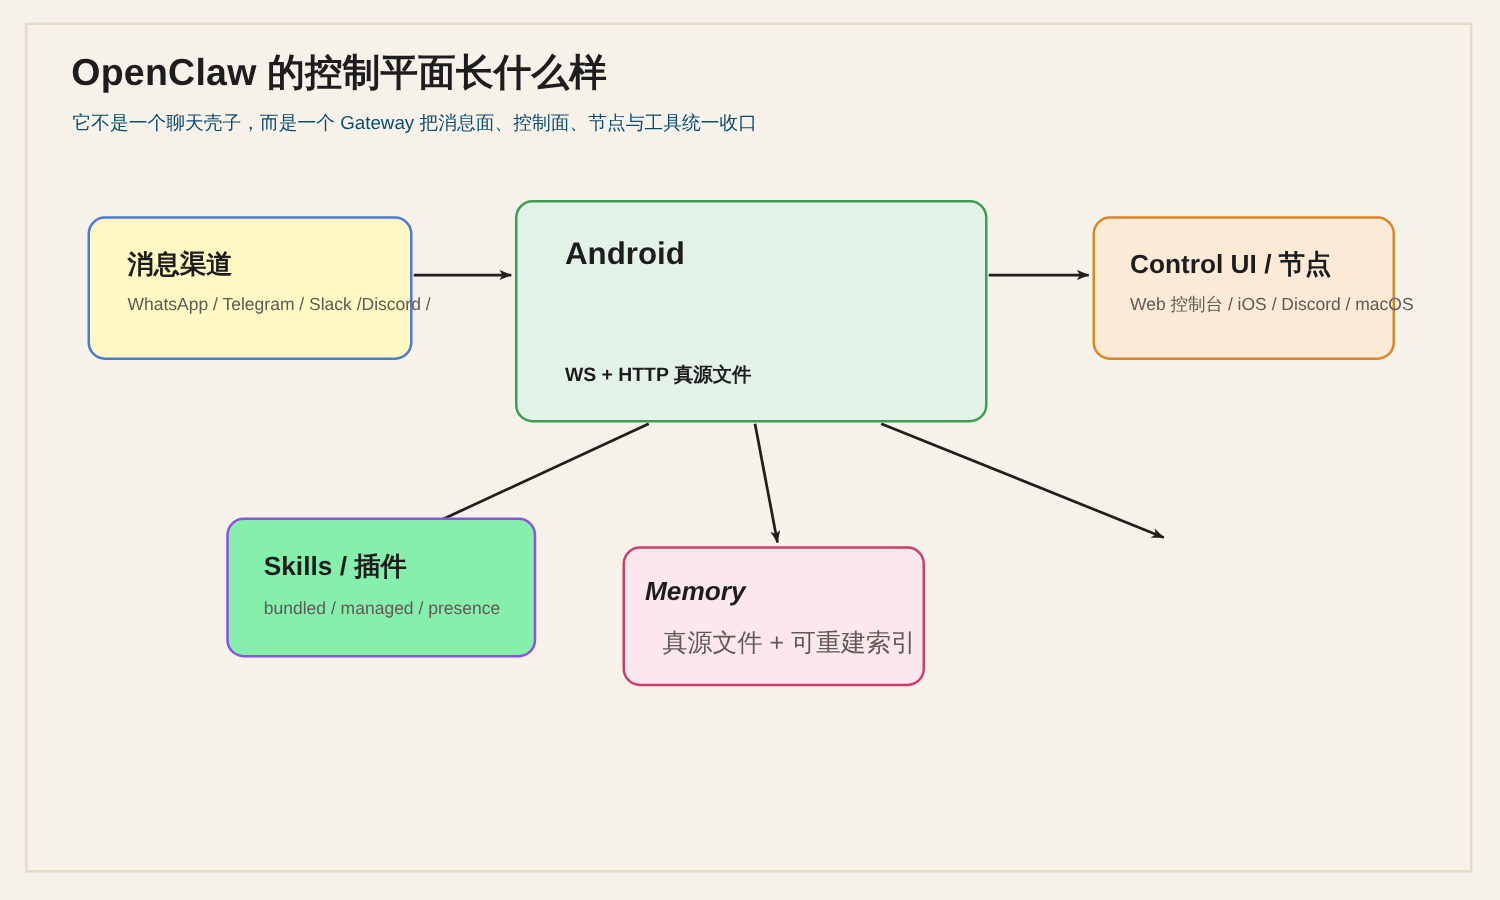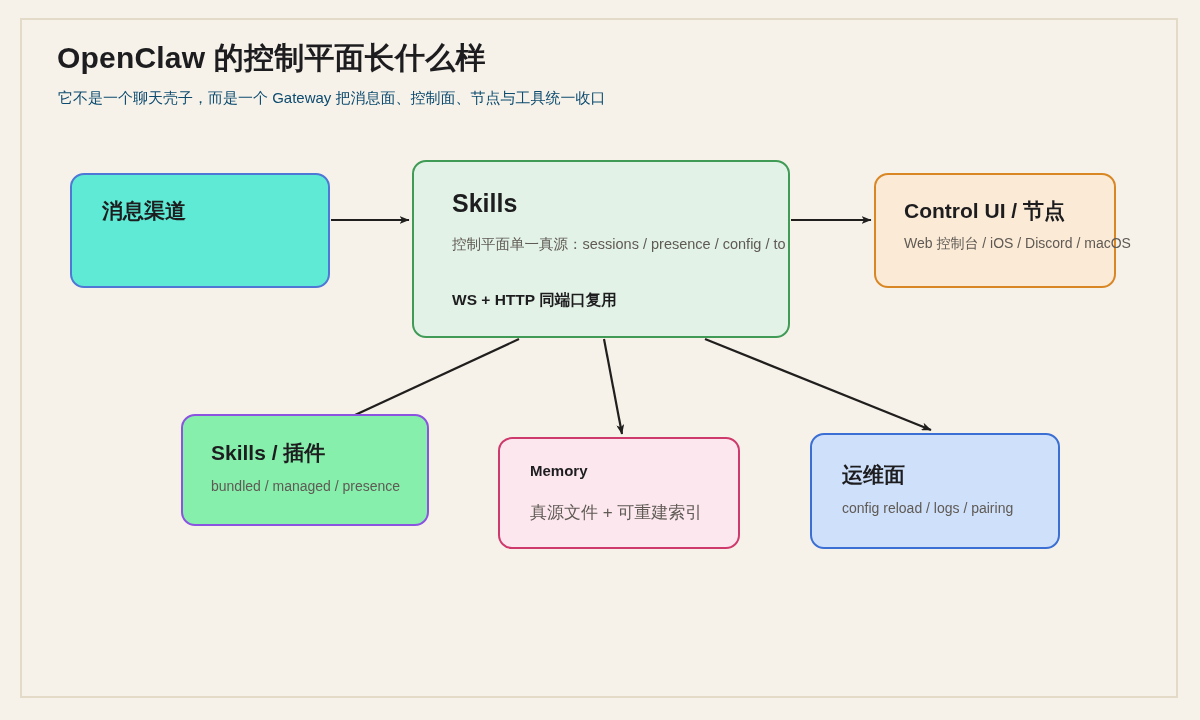--- a/index.html
+++ b/index.html
@@ -66,21 +66,21 @@
   }
   .node .n-sub {
     position: absolute;
     color: #5f5a54;
     white-space: nowrap;
   }
 
   
   #node-channels {
     left: 70px; top: 173px; width: 260px; height: 115px;
-    background: #5eead4; border-color: #4f78d6; text-align: right;
+    background: #fef9c3; border-color: #4f78d6; text-align: right;
   }
   #node-channels .n-title { left: 30px; top: 22px; font-size: 21px; }
   #node-channels .n-sub  { left: 30px; top: 60px; font-size: 14px; }
 
   
   #node-gateway {
     left: 412px; top: 160px; width: 378px; height: 178px;
     background: #e3f2e6; border-color: #3f9b56;
   }
   #node-gateway .n-title { left: 38px; top: 27px; font-size: 25px; }
@@ -104,22 +104,22 @@
     background: #86efac; border-color: #8b53e0;
   }
   #node-skills .n-title { left: 28px; top: 23px; font-size: 21px; }
   #node-skills .n-sub   { left: 28px; top: 62px; font-size: 14px; }
 
   
   #node-memory {
     left: 498px; top: 437px; width: 242px; height: 112px;
     background: #fce7ef; border-color: #cf3a6d;
   }
-  #node-memory .n-title { left: 30px; top: 23px; font-size: 15px; }
-  #node-memory .n-sub   { left: 30px; top: 62px; font-size: 17px; text-align: center; }
+  #node-memory .n-title { left: 16px; top: 23px; font-size: 21px; font-style: italic; }
+  #node-memory .n-sub   { left: 30px; top: 62px; font-size: 20px; text-align: center; }
 
   
   #node-ops {
     left: 810px; top: 433px; width: 250px; height: 116px;
     background: #cfe0fb; border-color: #3b6fd4;
   }
   #node-ops .n-title { left: 30px; top: 26px; font-size: 21px; }
   #node-ops .n-sub   { left: 30px; top: 65px; font-size: 14px; }
 
   #edges {
@@ -153,41 +153,37 @@
     </defs>
     <path class="edge-path" d="M331,220 L409,220" marker-end="url(#arrowhead)"></path>
     <path class="edge-path" d="M791,220 L871,220" marker-end="url(#arrowhead)"></path>
     <path class="edge-path" d="M519,339 L314,434" marker-end="url(#arrowhead)"></path>
     <path class="edge-path" d="M604,339 L622,434" marker-end="url(#arrowhead)"></path>
     <path class="edge-path" d="M705,339 L931,430" marker-end="url(#arrowhead)"></path>
   </svg>
 
   <div class="node" id="node-channels">
     <div class="n-title">消息渠道</div>
+    <div class="n-sub">WhatsApp / Telegram / Slack /Discord /</div>
   </div>
 
   <div class="node" id="node-gateway">
-    <div class="n-title">Skills</div>
-    <div class="n-sub">控制平面单一真源：sessions / presence / config / to</div>
-    <div class="n-sub2">WS + HTTP 同端口复用</div>
+    <div class="n-title">Android</div>
+    <div class="n-sub2">WS + HTTP 真源文件</div>
   </div>
 
   <div class="node" id="node-controlui">
     <div class="n-title">Control UI / 节点</div>
     <div class="n-sub">Web 控制台 / iOS / Discord / macOS</div>
   </div>
 
   <div class="node" id="node-skills">
     <div class="n-title">Skills / 插件</div>
     <div class="n-sub">bundled / managed / presence</div>
   </div>
 
   <div class="node" id="node-memory">
     <div class="n-title">Memory</div>
     <div class="n-sub">真源文件 + 可重建索引</div>
   </div>
 
-  <div class="node" id="node-ops">
-    <div class="n-title">运维面</div>
-    <div class="n-sub">config reload / logs / pairing</div>
-  </div>
 
 </div>
 
 </body></html>

